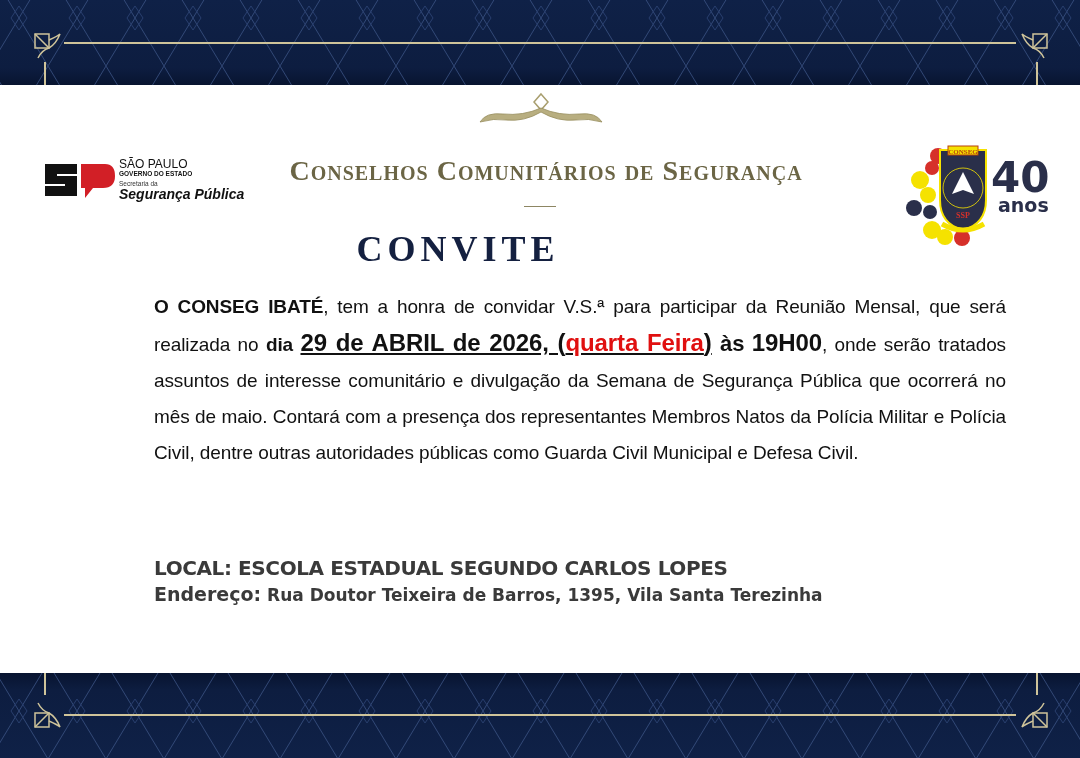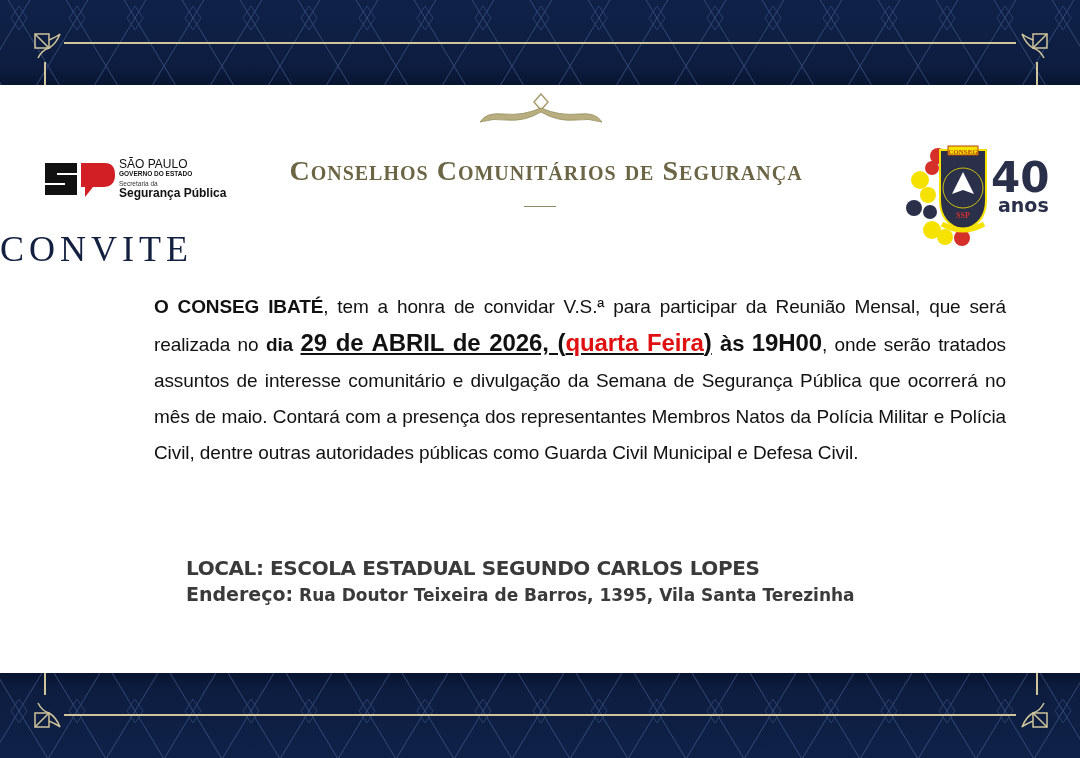--- a/index.html
+++ b/index.html
@@ -11,30 +11,30 @@
   .gold-line { position:absolute; height:2px; background:#cfc49a; left:64px; right:64px; }
   .corner { position:absolute; width:28px; height:28px; }
   .vline { position:absolute; width:2px; background:#cfc49a; }
   .ornament { position:absolute; left:478px; top:92px; width:126px; height:36px; }
   .sp-logo { position:absolute; left:43px; top:158px; display:flex; align-items:center; }
   .sp-mark { width:72px; height:36px; position:relative; }
   .sp-text { margin-left:4px; line-height:1; }
   .sp-text .l1 { font-weight:normal; font-size:12px; color:#111; }
   .sp-text .l2 { font-weight:bold; font-size:6.5px; color:#111; margin-top:1px; }
   .sp-text .l3 { font-size:6.5px; color:#333; margin-top:3px; }
-  .sp-text .l4 { font-weight:bold; font-size:12px; color:#111; }
+  .sp-text .l4 { font-weight:bold; font-size:14px; color:#111;font-style:italic; }
   .main-title { position:absolute; left:0; width:1092px; top:155px; text-align:center; font-family:"Liberation Serif", serif; font-weight:bold; color:#6b6545; font-size:28px; font-variant:small-caps; letter-spacing:1px; }
   .title-dash { position:absolute; left:524px; top:206px; width:32px; height:1px; background:#8d8663; }
-  .convite { position:absolute; left:0; width:916px; top:228px; text-align:left; font-family:"Liberation Serif", serif; font-weight:normal; color:#142040; font-size:36px; letter-spacing:5px; }
+  .convite { position:absolute; left:0; width:916px; top:228px; text-align:center; font-family:"Liberation Serif", serif; font-weight:bold; color:#142040; font-size:36px; letter-spacing:5px; }
   .conseg-logo { position:absolute; left:900px; top:140px; width:170px; height:110px; }
   .body-text { position:absolute; left:154px; top:289px; width:852px; font-family:"Liberation Sans", sans-serif; font-size:19px; color:#111; text-align:justify; line-height:36px; letter-spacing:-0.1px; }
   .body-text .big { font-size:24px; font-weight:bold; }
   .body-text .u { text-decoration:underline; }
   .body-text .red { color:#e01010; }
-  .local { position:absolute; left:154px; top:556px; font-family:"DejaVu Sans", sans-serif; font-weight:bold; color:#3a3a3a;margin-left:32px; }
+  .local { position:absolute; left:154px; top:556px; font-family:"DejaVu Sans", sans-serif; font-weight:bold; color:#3a3a3a; }
   .local .l1 { font-size:20px; letter-spacing:-0.4px; }
   .local .l2 { font-size:17px; margin-top:3px; }
   .local .l2 .lbl { font-size:19px; }
 </style>
 </head>
 <body>
 
 <div class="band top">
   <svg class="pattern" width="1080" height="85">
     <defs>

